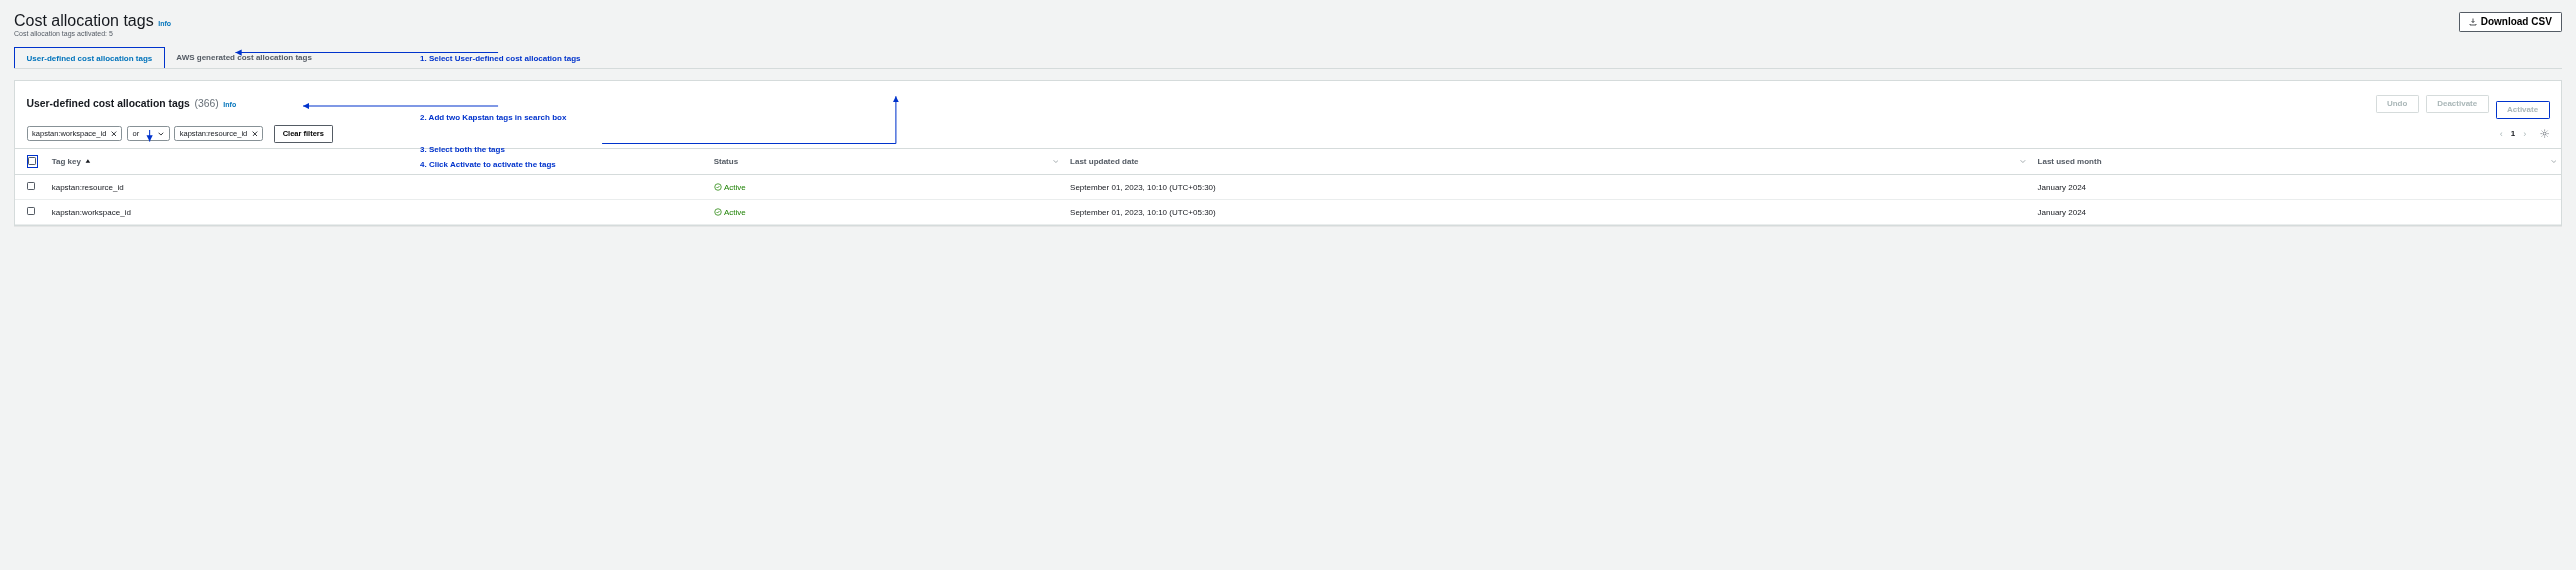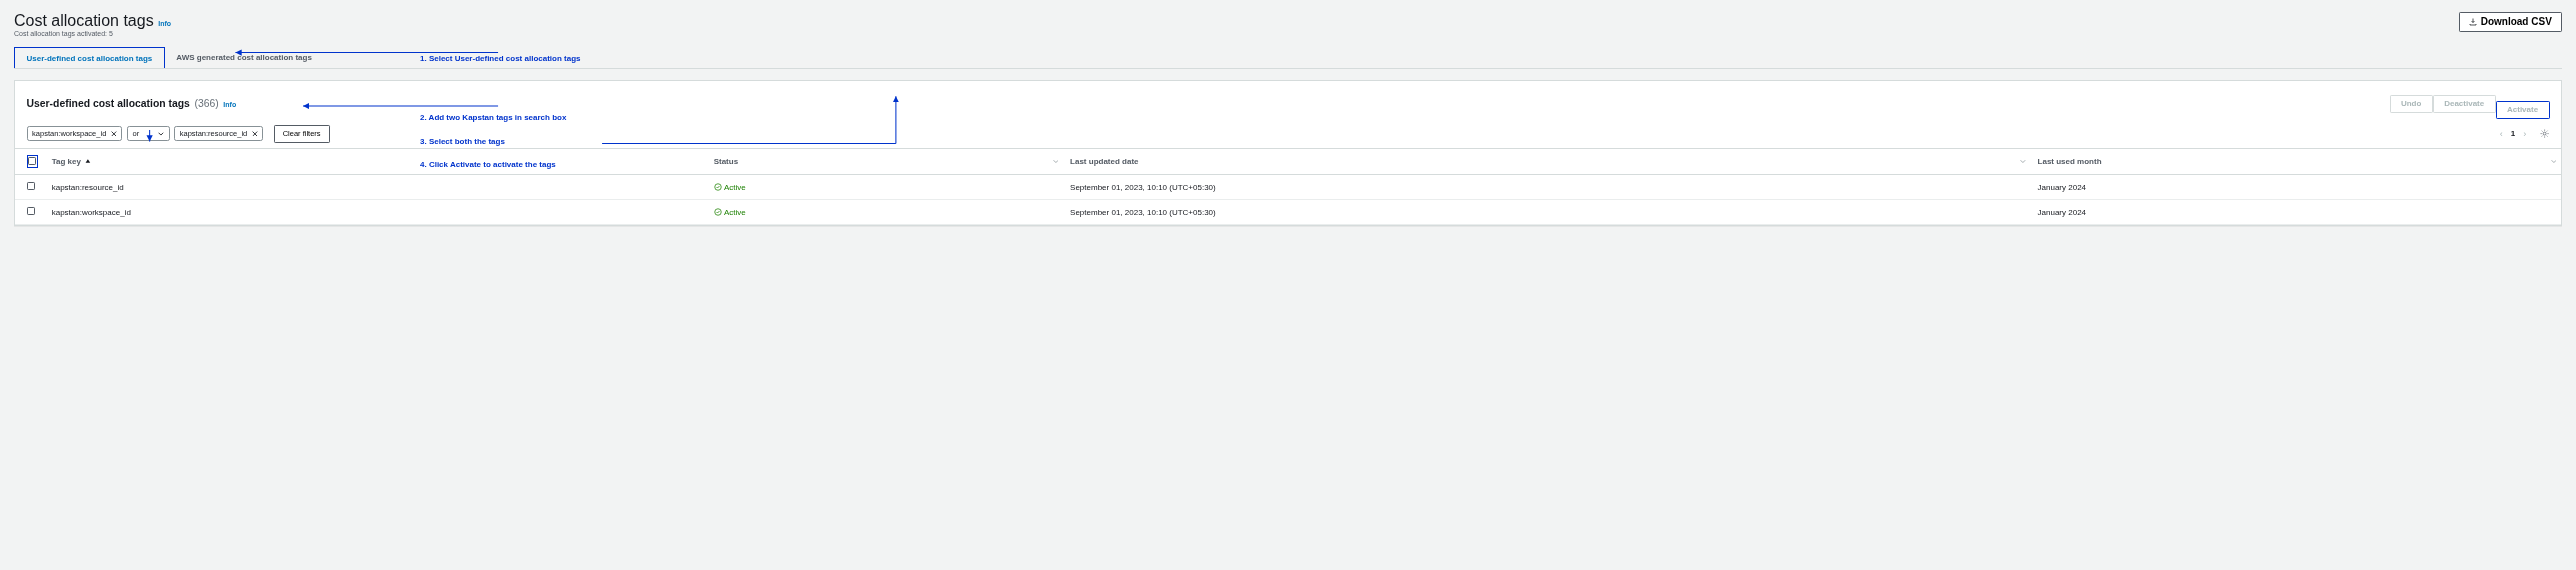--- a/index.html
+++ b/index.html
@@ -16,35 +16,35 @@
     .download-btn { background: #fff; border: 0.6px solid #545b64; border-radius: 1.2px; padding: 3.5px 9.2px; font-size: 10px; font-weight: 700; cursor: pointer; display: flex; align-items: center; gap: 3.5px; }
     .download-btn svg { width: 8px; height: 8px; }
     .tabs-bar { border-bottom: 0.6px solid #d5dbdb; display: flex; gap: 0; }
     .tab { padding: 5.8px 11.5px; font-size: 8px; font-weight: 700; cursor: pointer; color: #545b64; position: relative; background: none; border: none; }
     .tab.active { color: #0073bb; border: 1.2px solid #0033cc; border-bottom: none; }
     .tab.inactive { border: none; }
     .content-panel { background: #fff; border: 0.6px solid #d5dbdb; margin-top: 10.4px; border-radius: 0; box-shadow: 0 0.6px 0.6px rgba(0,0,0,.05); }
     .panel-header-row { display: flex; justify-content: space-between; align-items: center; padding: 8px 11.5px 0; }
     .panel-title { font-size: 10.4px; font-weight: 700; display: flex; align-items: baseline; gap: 4.6px; }
     .panel-title .count { color: #687078; font-weight: 400; }
-    .panel-actions { display: flex; gap: 0; align-items: center; }
+    .panel-actions { display: flex; gap: 7px; align-items: center; }
     .btn { background: #fff; border: 0.6px solid #545b64; border-radius: 1.2px; padding: 3.5px 10.4px; font-size: 8px; font-weight: 700; cursor: pointer; color: #16191f; }
     .btn.disabled { color: #aab7b8; border-color: #d5dbdb; cursor: default; }
     .btn.activate { border: 1.2px solid #0033cc; margin-top: 12px; }
     .filters-row { padding: 5.8px 11.5px 0; display: flex; align-items: center; gap: 7px; position: relative; }
     .search-wrap { position: relative; width: 173px; border: 1.2px solid #0033cc; }
     .search-input { width: 100%; padding: 3.5px 4.6px 3.5px 16px; border: none; font-size: 8px; outline: none; }
     .search-input::placeholder { color: #687078; font-style: italic; }
     .search-icon { position: absolute; left: 3.5px; top: 50%; transform: translateY(-50%); width: 8px; height: 8px; color: #545b64; }
     .matches { font-size: 8px; color: #545b64; text-decoration: line-through; margin-left: 69px; }
     .chip { border: 0.6px solid #879196; border-radius: 2.3px; padding: 2.3px 4.6px; font-size: 7.5px; display: flex; align-items: center; gap: 4.6px; background: #fff; }
     .chip-close { cursor: pointer; font-weight: bold; display: inline-flex; }
     .chip-close svg { width: 5.8px; height: 5.8px; }
     .or-chip { border: 0.6px solid #879196; border-radius: 2.3px; padding: 2.3px 4.6px; font-size: 7.5px; display: flex; align-items: center; gap: 19px; }
-    .clear-filters { border: 0.6px solid #545b64; border-radius: 1.2px; padding: 3.5px 8px; font-size: 7.5px; font-weight: 400; background: #fff; cursor: pointer; margin-left: 5.8px; }
+    .clear-filters { border: 0.6px solid #545b64; border-radius: 1.2px; padding: 3.5px 8px; font-size: 7.5px; font-weight: 700; background: #fff; cursor: pointer; margin-left: 5.8px; }
     .pagination { display: flex; align-items: center; gap: 5.8px; margin-left: auto; }
     .pag-arrow { color: #aab7b8; cursor: pointer; font-size: 9.2px; padding: 1.2px 2.3px; }
     .pag-num { font-weight: 700; }
     .gear { width: 9.2px; height: 9.2px; cursor: pointer; margin-left: 5.8px; color: #545b64; }
     .table { width: 100%; border-collapse: collapse; }
     .table th { text-align: left; padding: 5.8px 7px; font-size: 8px; font-weight: 700; border-bottom: 0.6px solid #d5dbdb; border-top: 0.6px solid #d5dbdb; color: #545b64; position: relative; }
     .table th .sort-icon { display: inline-flex; margin-left: 2.3px; }
     .table th .filter-icon { position: absolute; right: 4.6px; top: 50%; transform: translateY(-50%); color: #879196; }
     .table td { padding: 7px; font-size: 8px; border-bottom: 0.6px solid #eaeded; }
     .table td:first-child, .table th:first-child { width: 23px; padding-left: 11.5px; }
@@ -216,17 +216,17 @@
   </defs>
   <line x1="720" y1="101" x2="215" y2="101" class="ann-arrow" marker-end="url(#arrowhead)"></line>
   <line x1="720" y1="204" x2="345" y2="204" class="ann-arrow" marker-end="url(#arrowhead)"></line>
   <line x1="50" y1="250" x2="50" y2="272" class="ann-arrow" marker-end="url(#arrowhead)"></line>
   <line x1="920" y1="276" x2="1485" y2="276" class="ann-arrow"></line>
   <line x1="1485" y1="276" x2="1485" y2="185" class="ann-arrow" marker-end="url(#arrowhead)"></line>
 </svg>
 
 <div class="annotation" style="top:54px; left:420px;">1. Select User-defined cost allocation tags</div>
 <div class="annotation" style="top:113px; left:420px;">2. Add two Kapstan tags in search box</div>
-<div class="annotation" style="top:137px; left:420px;">3. Select both the tags</div>
+<div class="annotation" style="top:145px; left:420px;">3. Select both the tags</div>
 <div class="annotation" style="top:160px; left:420px;">4. Click Activate to activate the tags</div>
 
 </div>
 
 
 </body></html>

